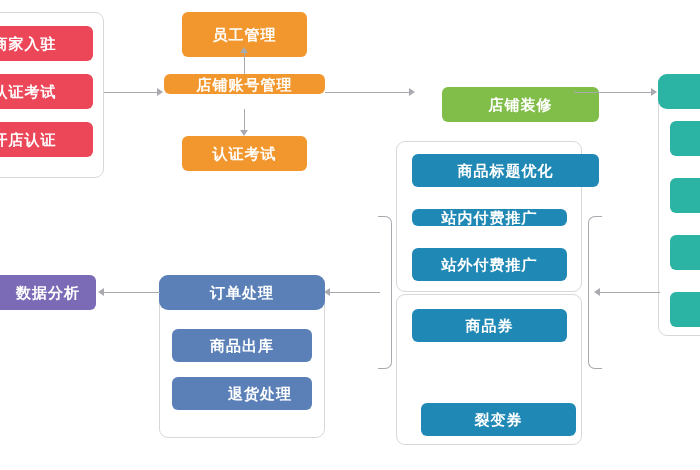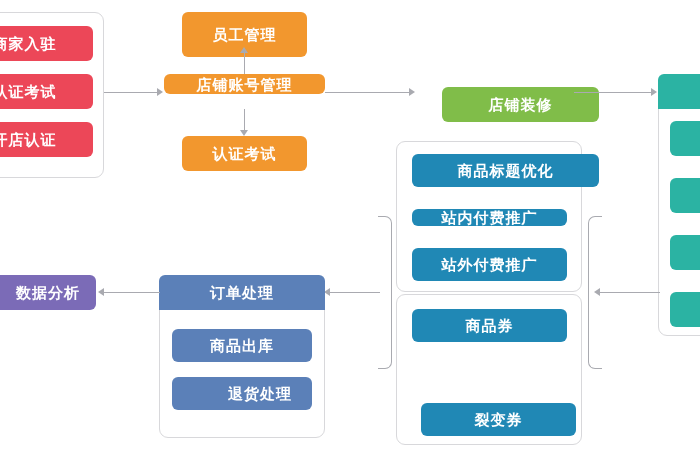--- a/index.html
+++ b/index.html
@@ -31,20 +31,21 @@
     letter-spacing: 1px;
     white-space: nowrap;
     text-align: center;
     line-height: 1;
   }
   .node.sq-top {
     border-top-left-radius: 6px;
     border-top-right-radius: 6px;
     border-bottom-left-radius: 0;
     border-bottom-right-radius: 0;
+    border-radius: 9px;
   }
   
   .group {
     position: absolute;
     box-sizing: border-box;
     border: 1px solid #d8d8db;
     border-radius: 9px;
     background: #ffffff;
   }
   

